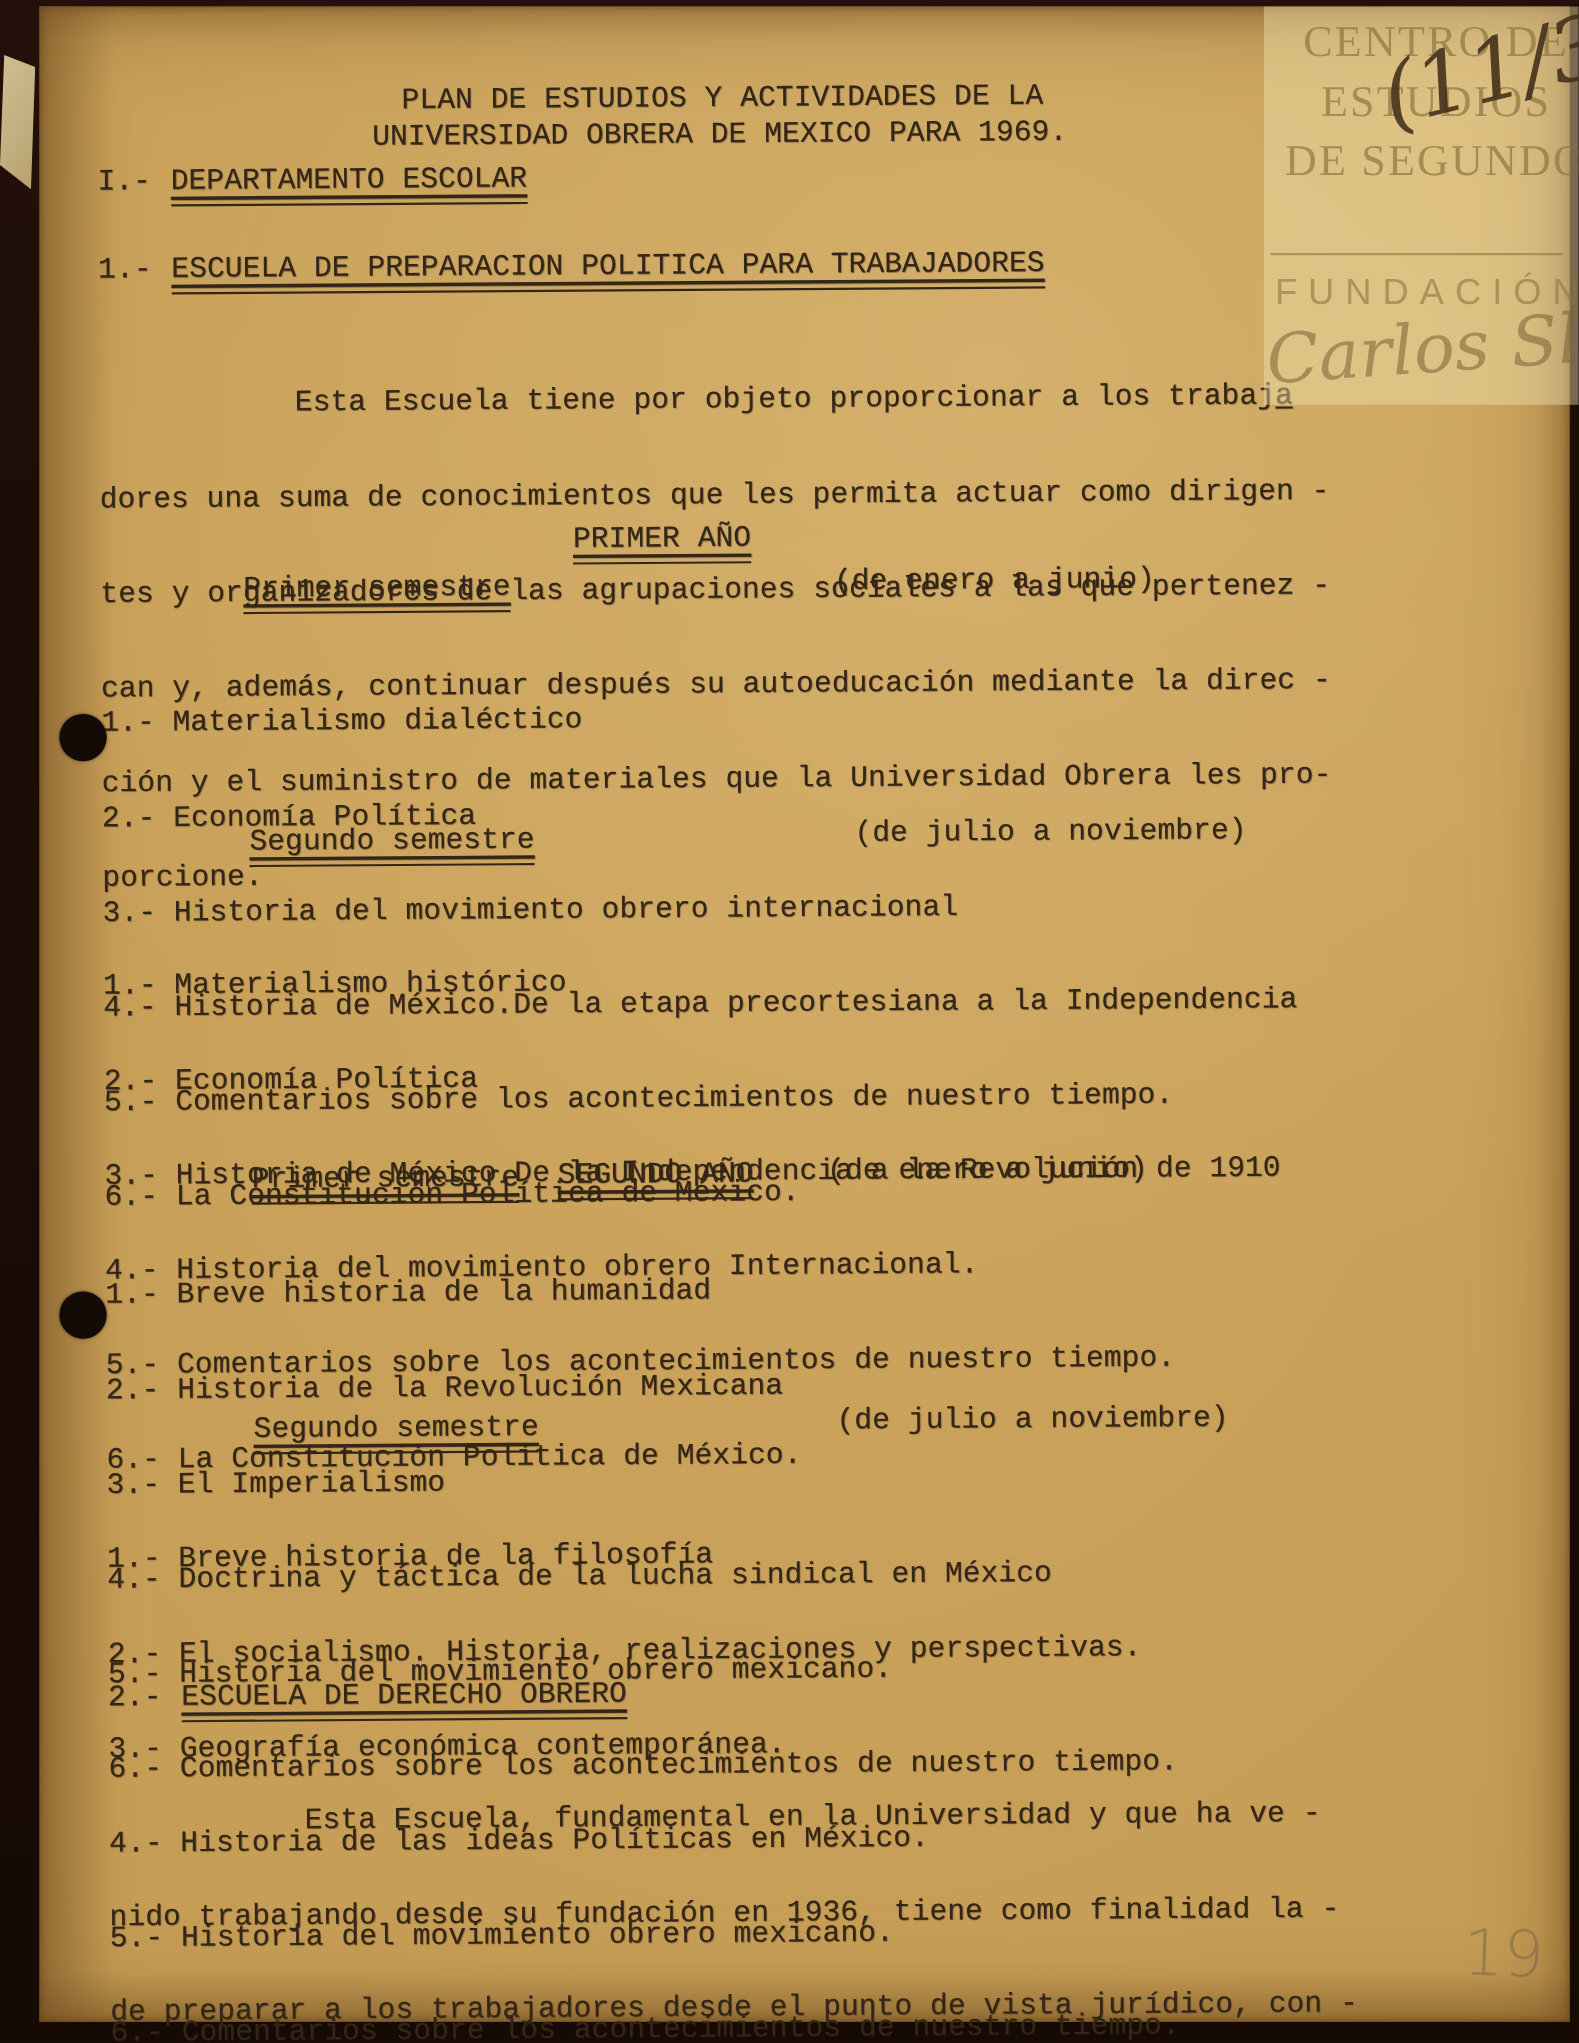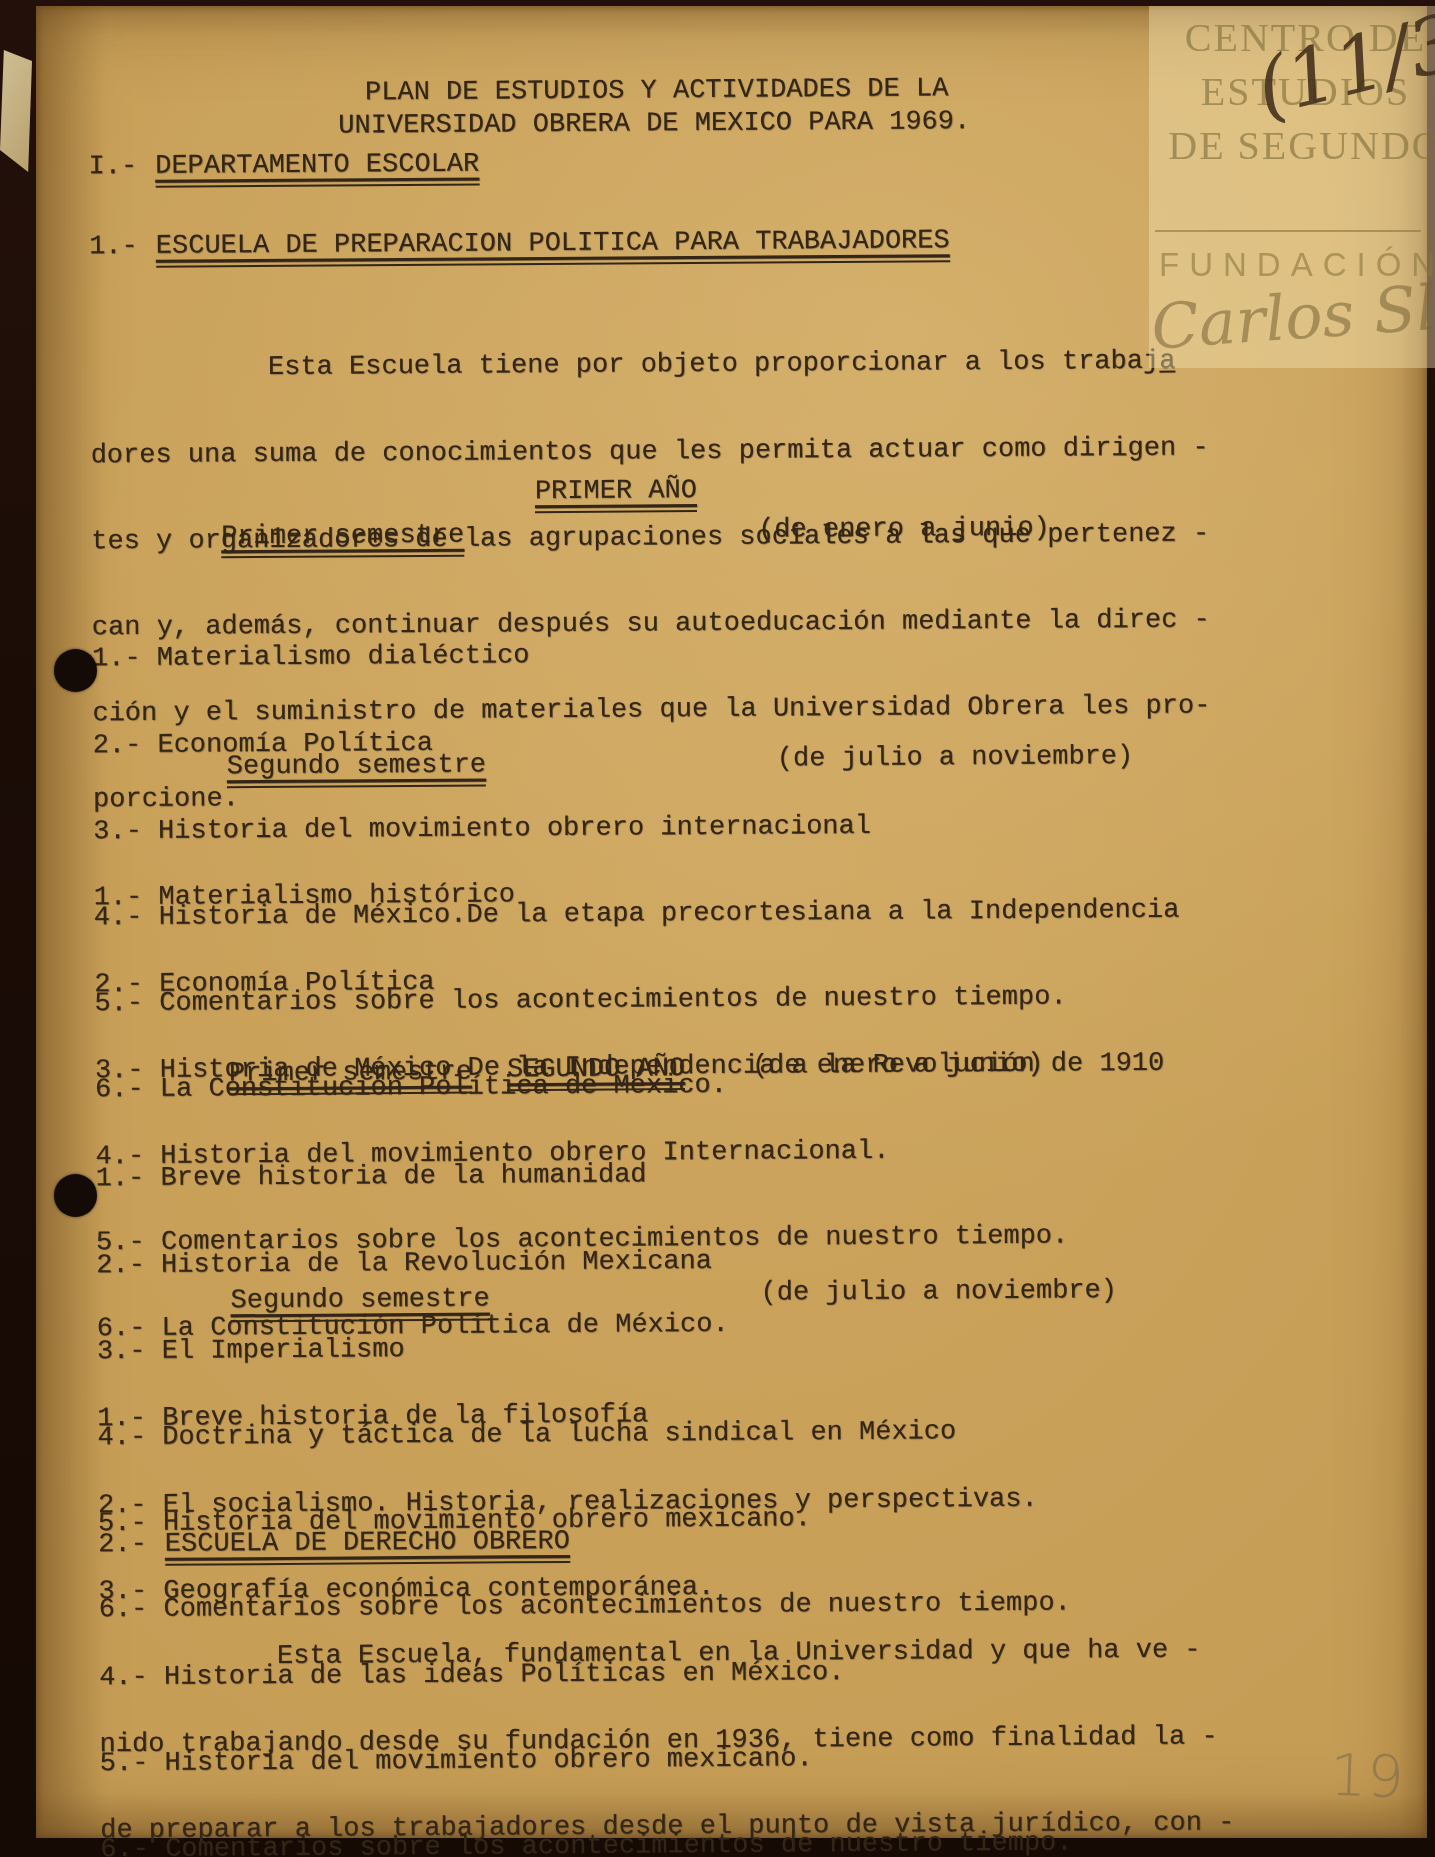--- a/index.html
+++ b/index.html
@@ -117,21 +117,21 @@
 
       <div class="tw" style="left:52px;top:291px">
         <div class="line ind">Esta Escuela tiene por objeto proporcionar a los trabaja̲</div>
         <div class="line">dores una suma de conocimientos que les permita actuar como dirigen -</div>
         <div class="line">tes y organizadores de las agrupaciones sociales a las que pertenez -</div>
         <div class="line">can y, además, continuar después su autoeducación mediante la direc -</div>
         <div class="line">ción y el suministro de materiales que la Universidad Obrera les pro-</div>
         <div class="line">porcione.</div>
       </div>
 
-      <div class="tw" style="left:496px;top:474px"><span class="dbl">PRIMER AÑO</span></div>
+      <div class="tw" style="left:482px;top:474px"><span class="dbl">PRIMER AÑO</span></div>
 
       <div class="tw" style="left:182px;top:517px"><span class="dbl">Primer semestre</span></div>
       <div class="tw" style="left:719px;top:514px">(de enero a junio)</div>
 
       <div class="tw" style="left:52px;top:581px">
         <div class="line">1.- Materialismo dialéctico</div>
         <div class="line">2.- Economía Política</div>
         <div class="line">3.- Historia del movimiento obrero internacional</div>
         <div class="line">4.- Historia de México.De la etapa precortesiana a la Independencia</div>
         <div class="line">5.- Comentarios sobre los acontecimientos de nuestro tiempo.</div>

